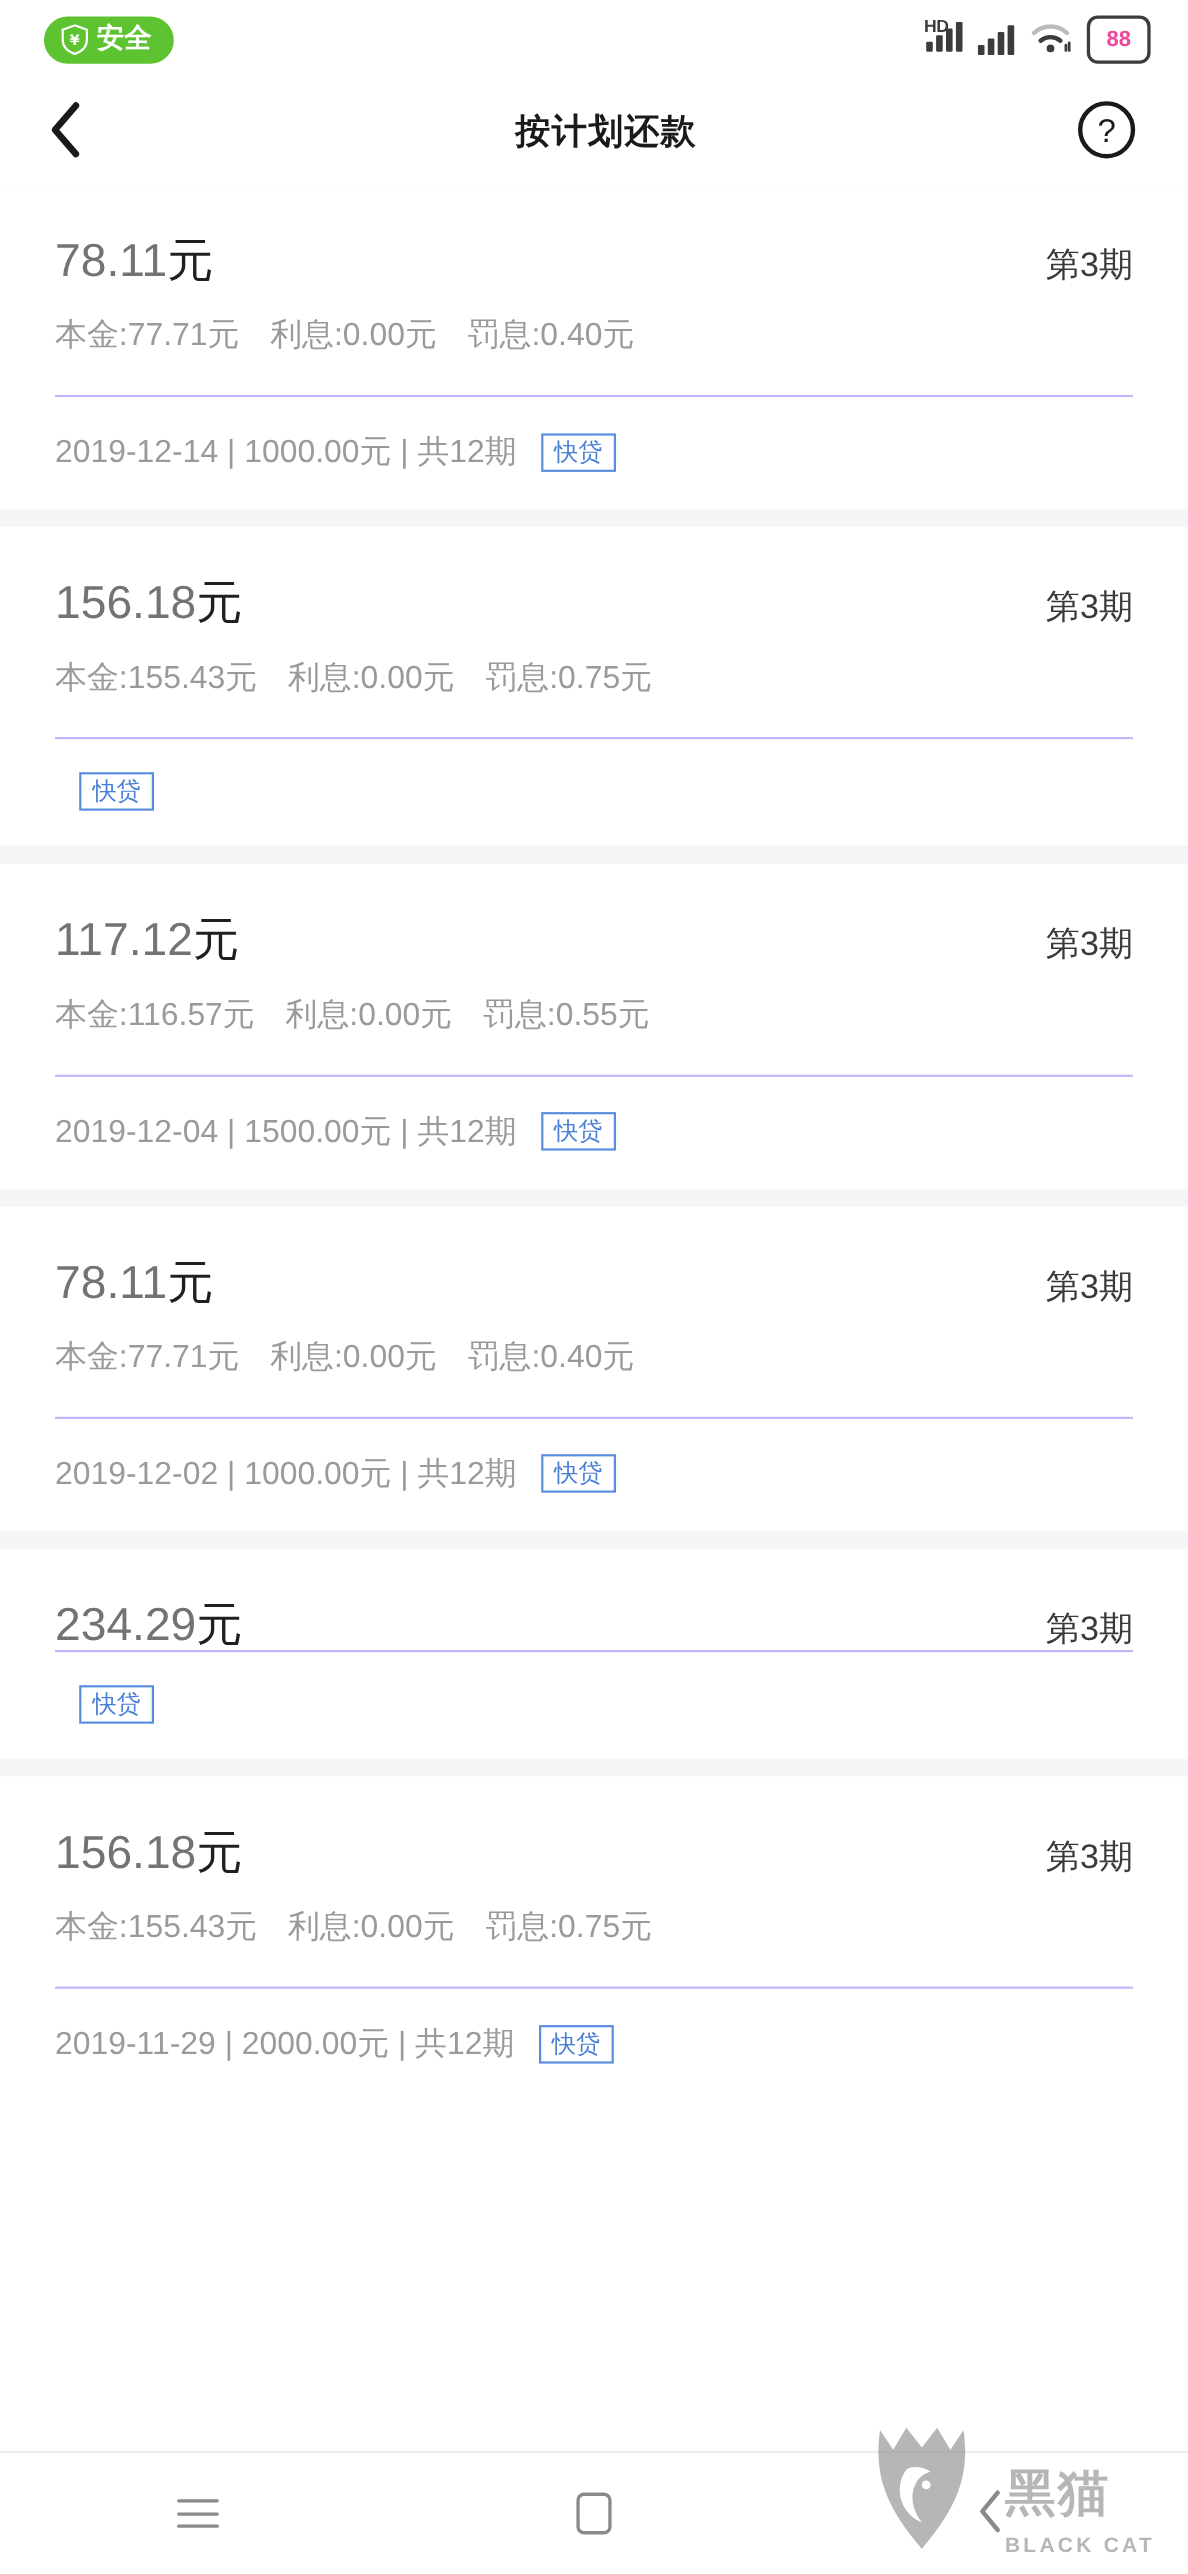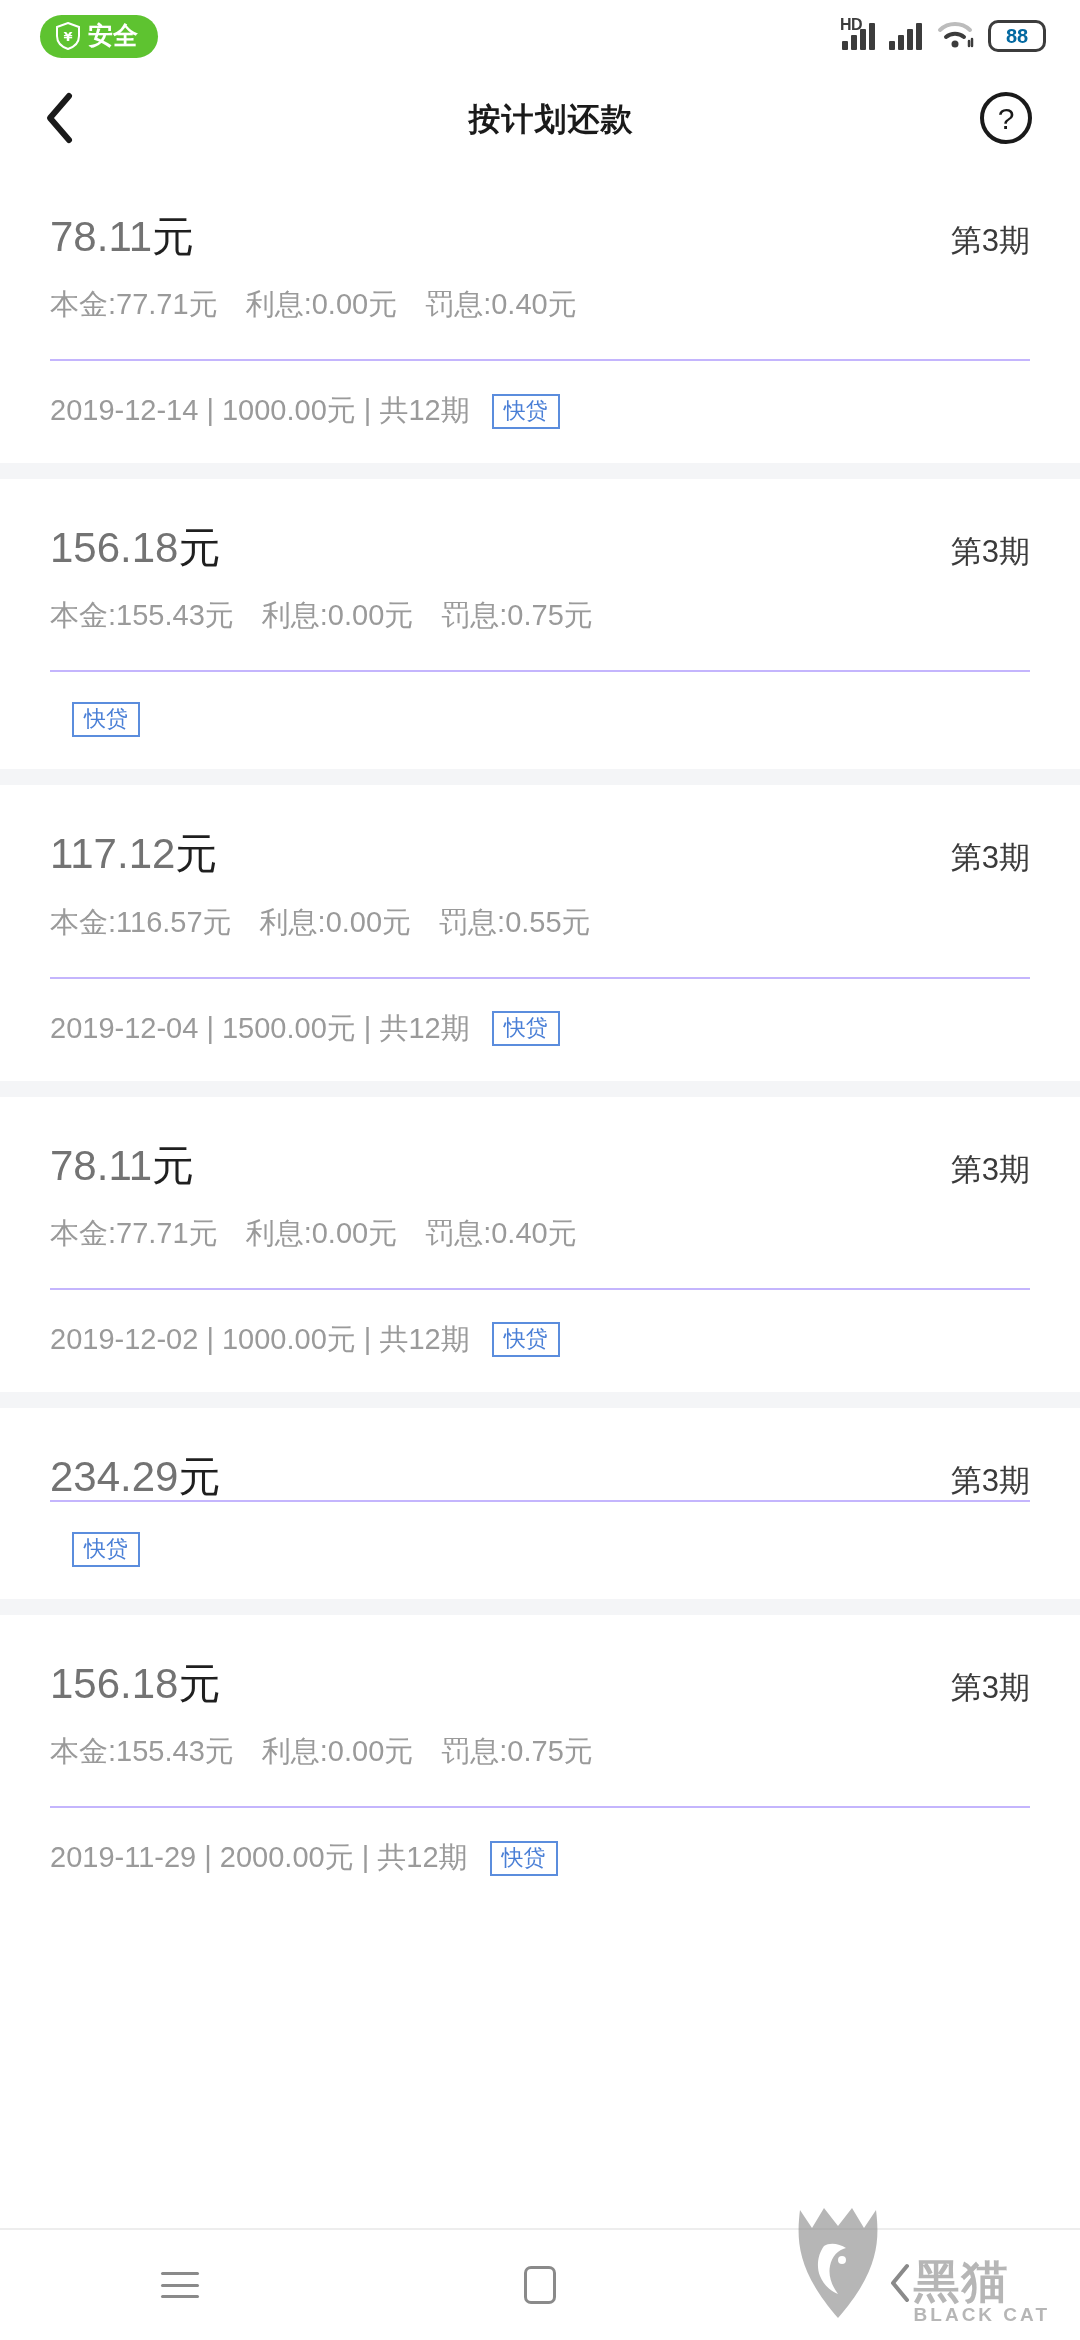--- a/index.html
+++ b/index.html
@@ -42,21 +42,21 @@
     height: 28px;
   }
   .status-right {
     display: flex;
     align-items: center;
     gap: 14px;
   }
   .hd-group {
     position: relative;
     display: flex;
-    align-items: center;
+    align-items: flex-start;
     height: 34px;
   }
   .hd-label {
     position: absolute;
     top: -3px;
     left: -2px;
     font-size: 16px;
     font-weight: bold;
     color: #3c3c3c;
     letter-spacing: -0.5px;
@@ -72,29 +72,29 @@
     width: 6px;
     background: #3c3c3c;
     border-radius: 1px;
   }
   .bars i:nth-child(1) { height: 9px; }
   .bars i:nth-child(2) { height: 15px; }
   .bars i:nth-child(3) { height: 21px; }
   .bars i:nth-child(4) { height: 27px; }
   .battery {
     width: 58px;
-    height: 32px;
+    height: 44px;
     border: 3px solid #3c3c3c;
     border-radius: 10px;
     display: flex;
     align-items: center;
     justify-content: center;
     font-size: 20px;
     font-weight: bold;
-    color: #0369a1;
+    color: #ec4899;
     box-sizing: border-box;
   }
 
   
   .titlebar {
     height: 96px;
     display: flex;
     align-items: center;
     justify-content: space-between;
     padding: 0 46px 0 42px;
@@ -251,21 +251,21 @@
     font-weight: bold;
     color: #8a8a8a;
     line-height: 1;
     letter-spacing: 2px;
   }
   .wm-en {
     font-size: 19px;
     font-weight: bold;
     color: #8a8a8a;
     letter-spacing: 3px;
-    margin-top: 0;
+    margin-top: 15px;
   }
 </style>
 </head>
 <body>
 
 <div class="statusbar">
   <div class="safe-badge">
     <span class="shield">
       <svg width="26" height="28" viewBox="0 0 26 28">
         <path d="M13 1 L24 5 V14 C24 21 19 25 13 27 C7 25 2 21 2 14 V5 Z" fill="none" stroke="#ffffff" stroke-width="2"></path>

